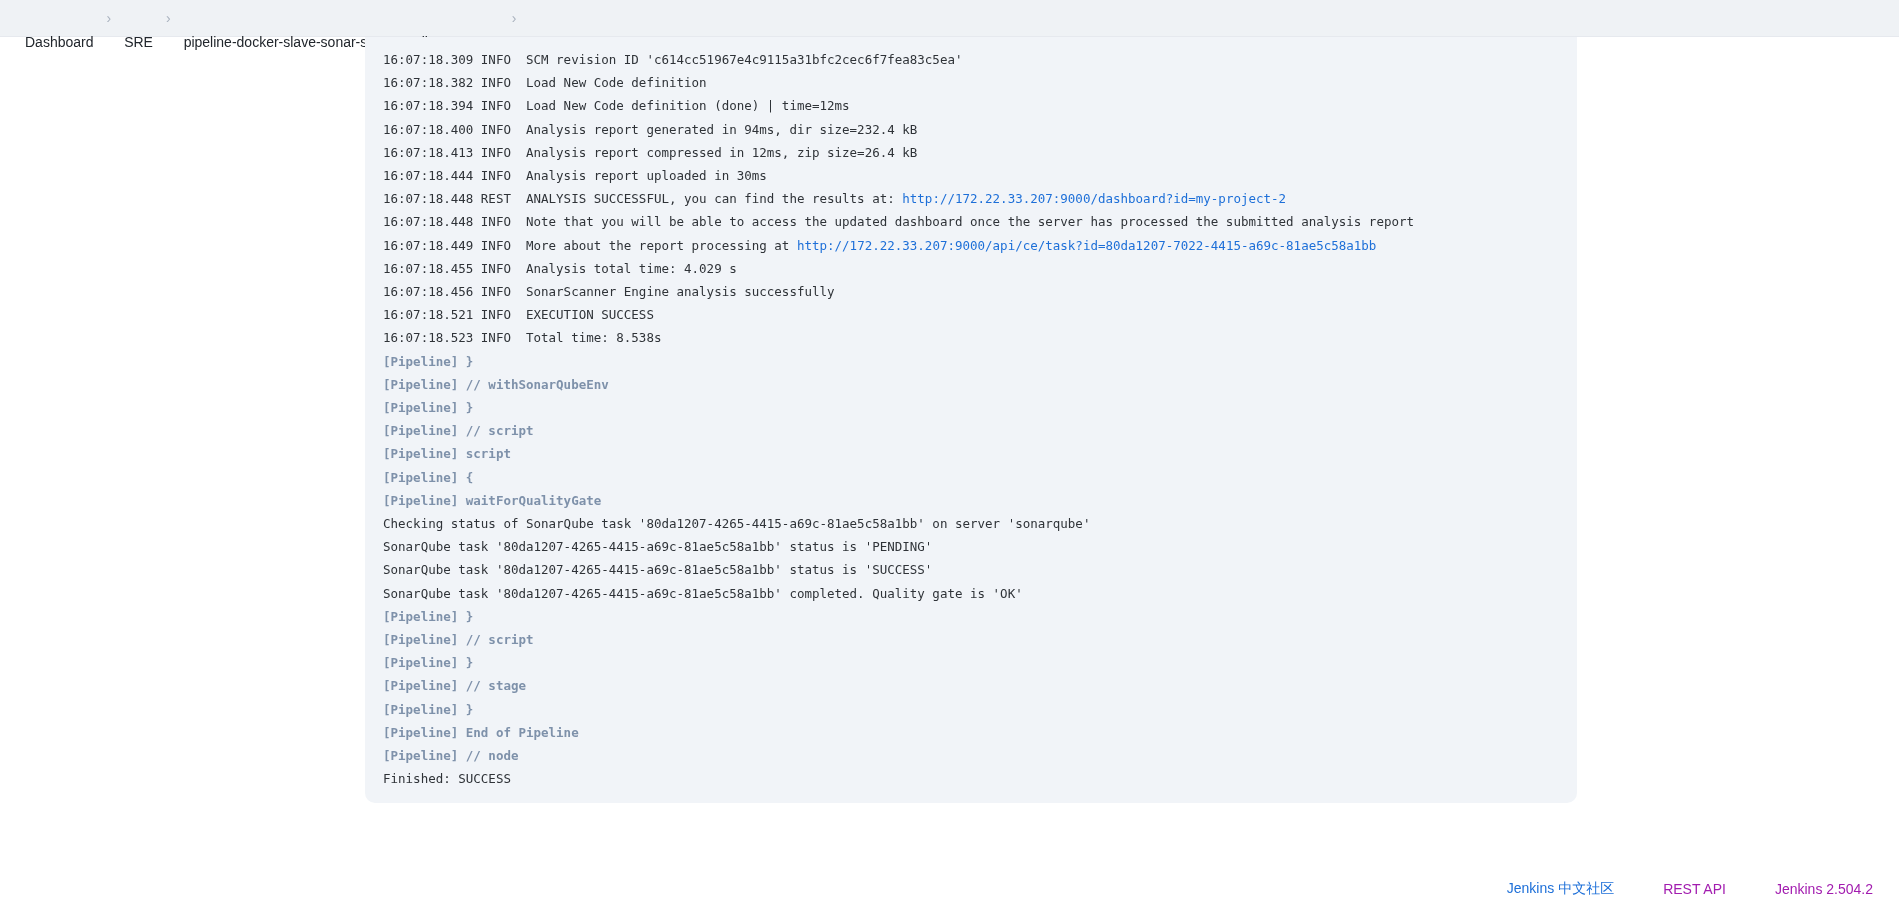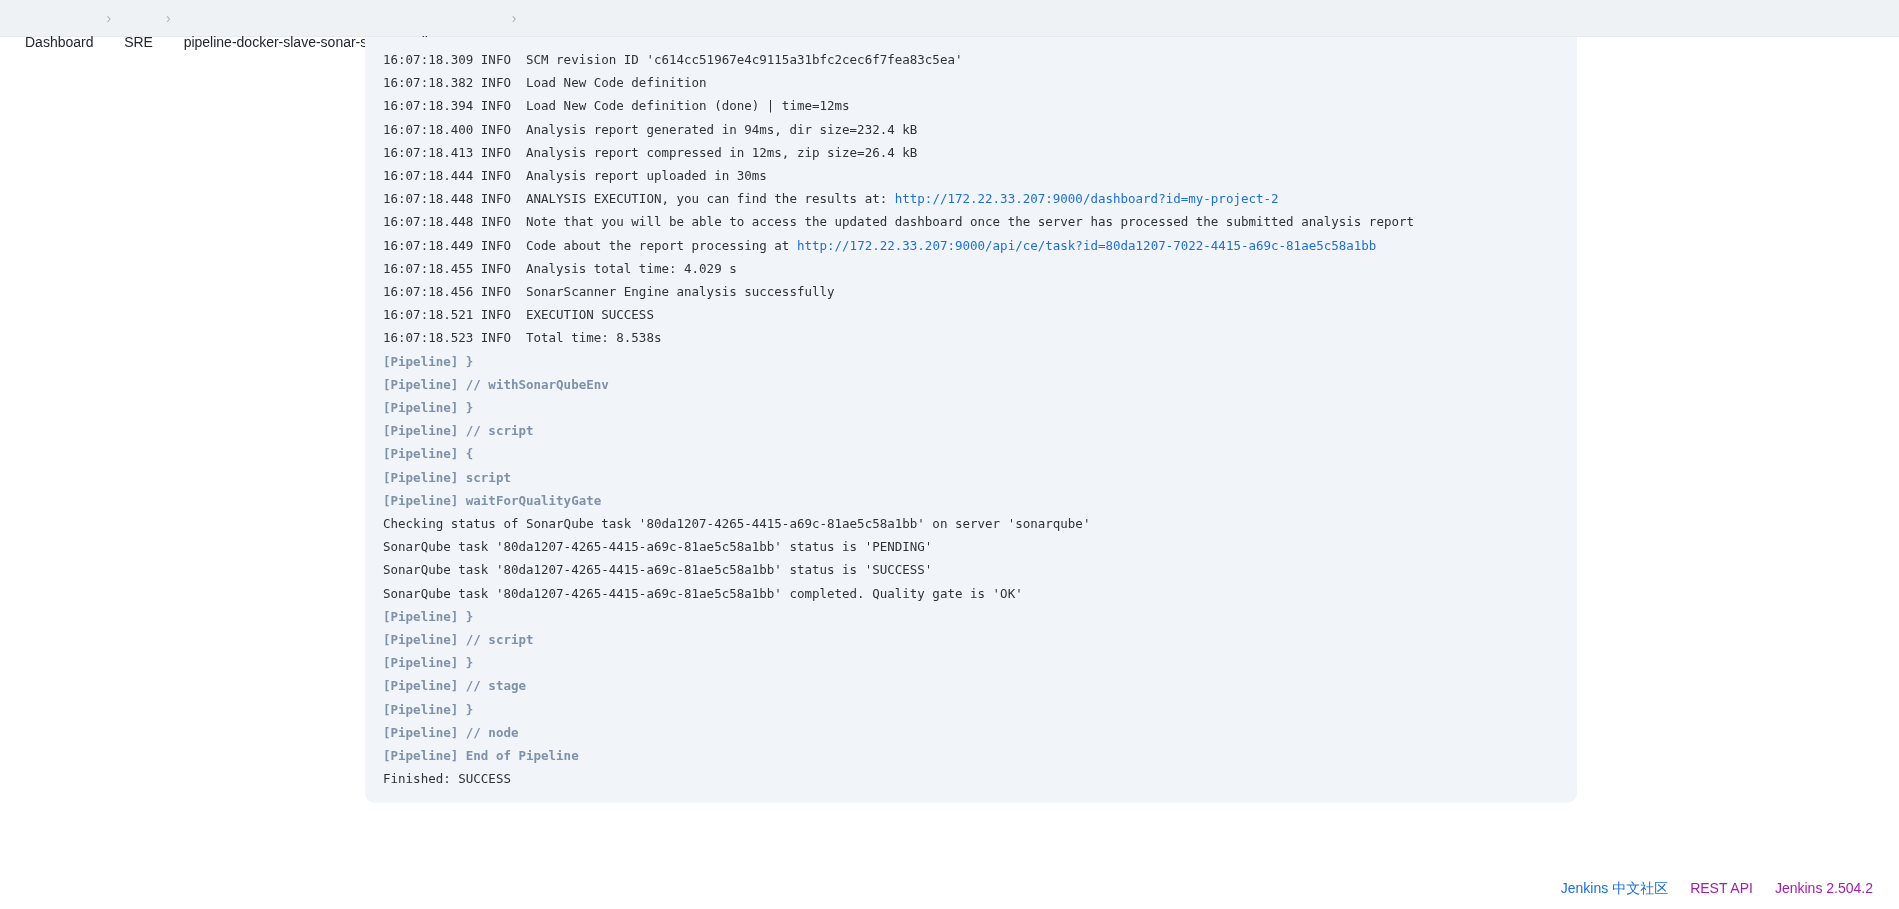--- a/index.html
+++ b/index.html
@@ -56,22 +56,22 @@
     white-space: pre;
   }
   .seg-pipeline { color: var(--pipeline-gray-blue); font-weight: bold; }
   .console-line a {
     color: var(--link-blue);
     text-decoration: none;
   }
   .footer {
     position: absolute;
     right: 26px; top: 880px;
-    display: flex; align-items: flex-start;
-    gap: 22px;
+    display: flex; align-items: center;
+    gap: 49px;
     font-size: 14px;
   }
   .footer a { text-decoration: none; }
   .footer .blue { color: var(--link-blue); }
   .footer .plain { color: #a21caf; }
 </style>
 </head>
 <body>
 
 <nav class="breadcrumb-bar">
@@ -84,45 +84,45 @@
     <a href="#" class="crumb">#10</a>
   </nav>
 
 <div class="console-panel">
     <div class="console-line"><span>16:07:18.309 INFO  SCM revision ID 'c614cc51967e4c9115a31bfc2cec6f7fea83c5ea'</span></div>
     <div class="console-line"><span>16:07:18.382 INFO  Load New Code definition</span></div>
     <div class="console-line"><span>16:07:18.394 INFO  Load New Code definition (done) | time=12ms</span></div>
     <div class="console-line"><span>16:07:18.400 INFO  Analysis report generated in 94ms, dir size=232.4 kB</span></div>
     <div class="console-line"><span>16:07:18.413 INFO  Analysis report compressed in 12ms, zip size=26.4 kB</span></div>
     <div class="console-line"><span>16:07:18.444 INFO  Analysis report uploaded in 30ms</span></div>
-    <div class="console-line"><span>16:07:18.448 INFO  ANALYSIS EXECUTION, you can find the results at: </span><a href="#">http://172.22.33.207:9000/dashboard?id=my-project-2</a></div>
+    <div class="console-line"><span>16:07:18.448 REST  ANALYSIS SUCCESSFUL, you can find the results at: </span><a href="#">http://172.22.33.207:9000/dashboard?id=my-project-2</a></div>
     <div class="console-line"><span>16:07:18.448 INFO  Note that you will be able to access the updated dashboard once the server has processed the submitted analysis report</span></div>
-    <div class="console-line"><span>16:07:18.449 INFO  Code about the report processing at </span><a href="#">http://172.22.33.207:9000/api/ce/task?id=80da1207-7022-4415-a69c-81ae5c58a1bb</a></div>
+    <div class="console-line"><span>16:07:18.449 INFO  More about the report processing at </span><a href="#">http://172.22.33.207:9000/api/ce/task?id=80da1207-7022-4415-a69c-81ae5c58a1bb</a></div>
     <div class="console-line"><span>16:07:18.455 INFO  Analysis total time: 4.029 s</span></div>
     <div class="console-line"><span>16:07:18.456 INFO  SonarScanner Engine analysis successfully</span></div>
     <div class="console-line"><span>16:07:18.521 INFO  EXECUTION SUCCESS</span></div>
     <div class="console-line"><span>16:07:18.523 INFO  Total time: 8.538s</span></div>
     <div class="console-line"><span class="seg-pipeline">[Pipeline] }</span></div>
     <div class="console-line"><span class="seg-pipeline">[Pipeline] // withSonarQubeEnv</span></div>
     <div class="console-line"><span class="seg-pipeline">[Pipeline] }</span></div>
     <div class="console-line"><span class="seg-pipeline">[Pipeline] // script</span></div>
+    <div class="console-line"><span class="seg-pipeline">[Pipeline] script</span></div>
     <div class="console-line"><span class="seg-pipeline">[Pipeline] {</span></div>
-    <div class="console-line"><span class="seg-pipeline">[Pipeline] script</span></div>
     <div class="console-line"><span class="seg-pipeline">[Pipeline] waitForQualityGate</span></div>
     <div class="console-line"><span>Checking status of SonarQube task '80da1207-4265-4415-a69c-81ae5c58a1bb' on server 'sonarqube'</span></div>
     <div class="console-line"><span>SonarQube task '80da1207-4265-4415-a69c-81ae5c58a1bb' status is 'PENDING'</span></div>
     <div class="console-line"><span>SonarQube task '80da1207-4265-4415-a69c-81ae5c58a1bb' status is 'SUCCESS'</span></div>
     <div class="console-line"><span>SonarQube task '80da1207-4265-4415-a69c-81ae5c58a1bb' completed. Quality gate is 'OK'</span></div>
     <div class="console-line"><span class="seg-pipeline">[Pipeline] }</span></div>
     <div class="console-line"><span class="seg-pipeline">[Pipeline] // script</span></div>
     <div class="console-line"><span class="seg-pipeline">[Pipeline] }</span></div>
     <div class="console-line"><span class="seg-pipeline">[Pipeline] // stage</span></div>
     <div class="console-line"><span class="seg-pipeline">[Pipeline] }</span></div>
+    <div class="console-line"><span class="seg-pipeline">[Pipeline] End of Pipeline</span></div>
     <div class="console-line"><span class="seg-pipeline">[Pipeline] // node</span></div>
-    <div class="console-line"><span class="seg-pipeline">[Pipeline] End of Pipeline</span></div>
     <div class="console-line"><span>Finished: SUCCESS</span></div>
   </div>
 
 <div class="footer">
   <a href="#" class="blue">Jenkins 中文社区</a>
   <a href="#" class="plain">REST API</a>
   <span class="plain">Jenkins 2.504.2</span>
 </div>
 
 </body></html>

